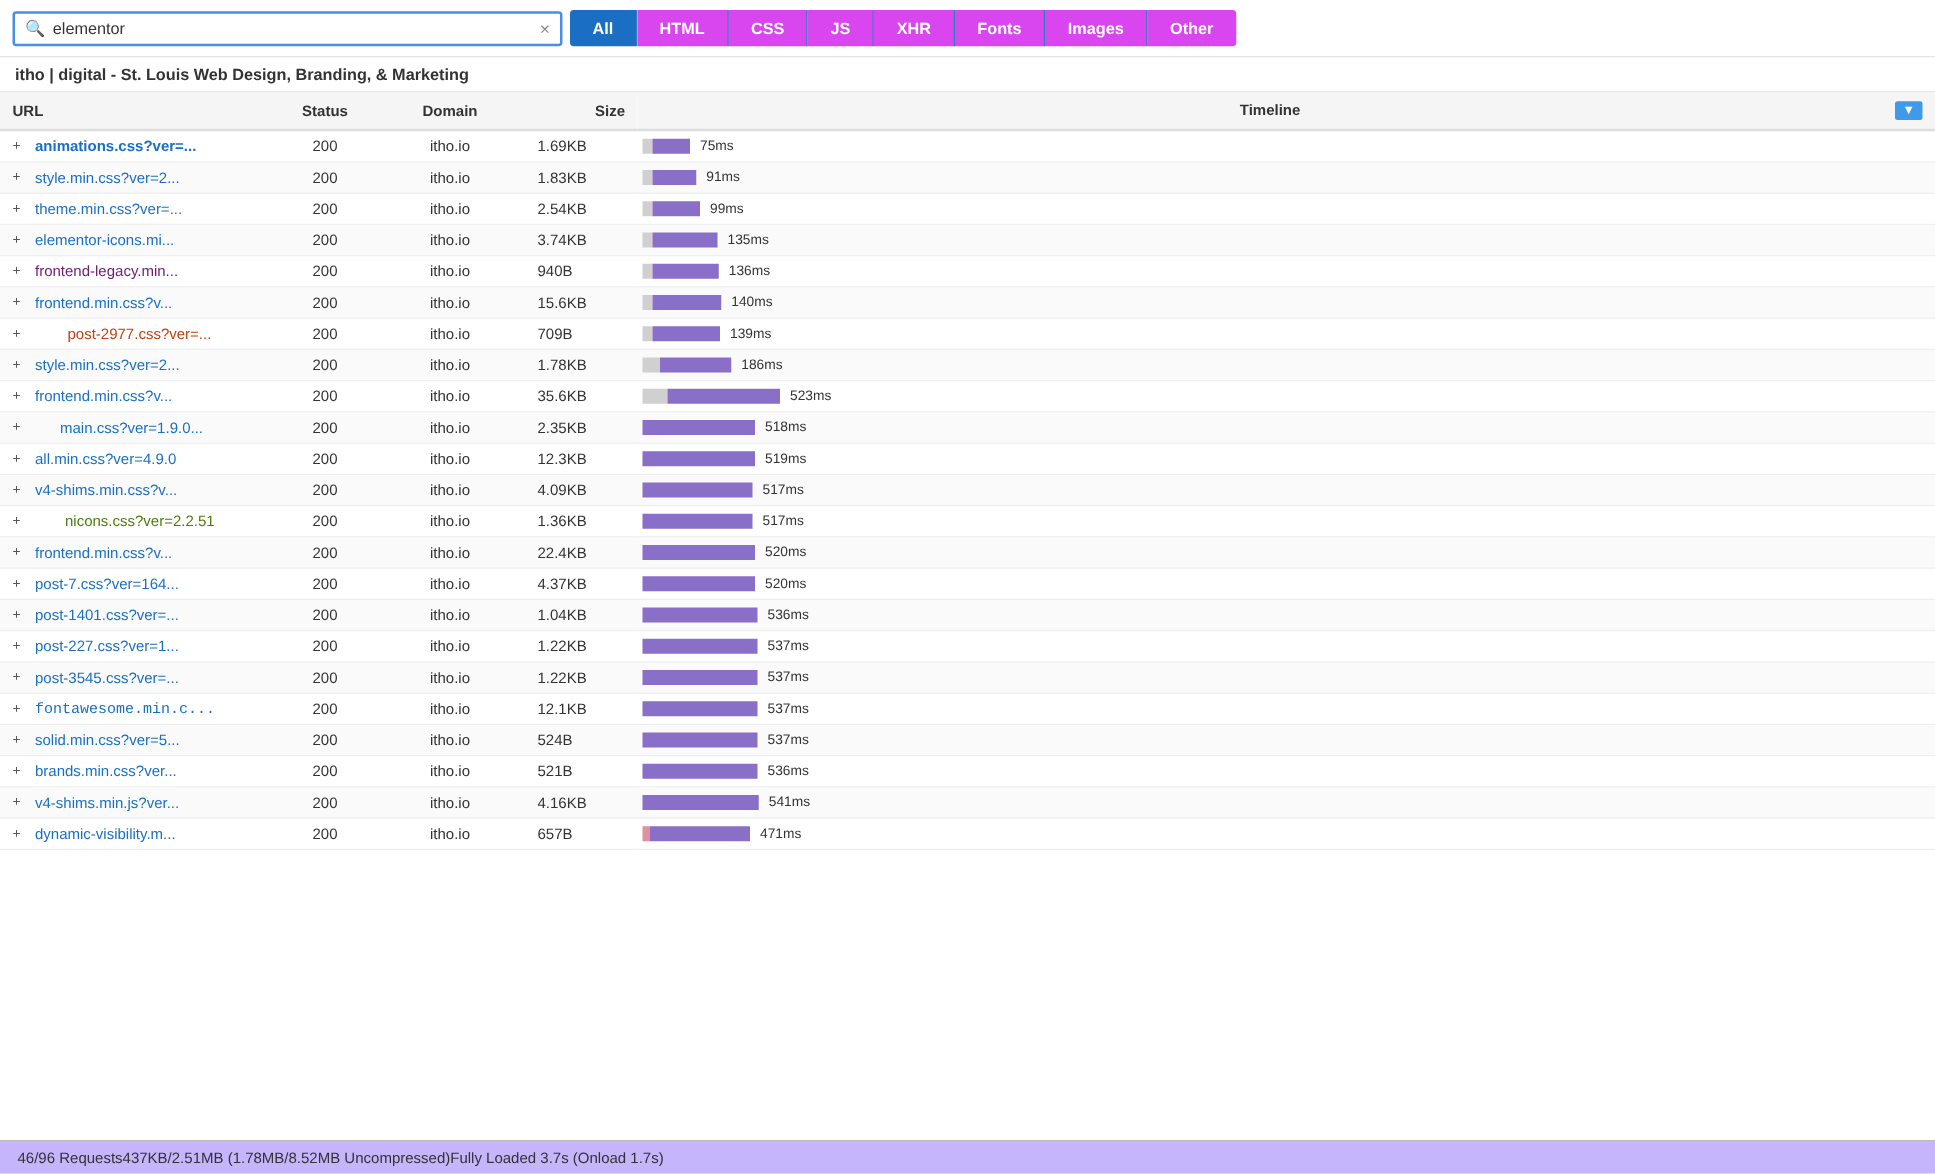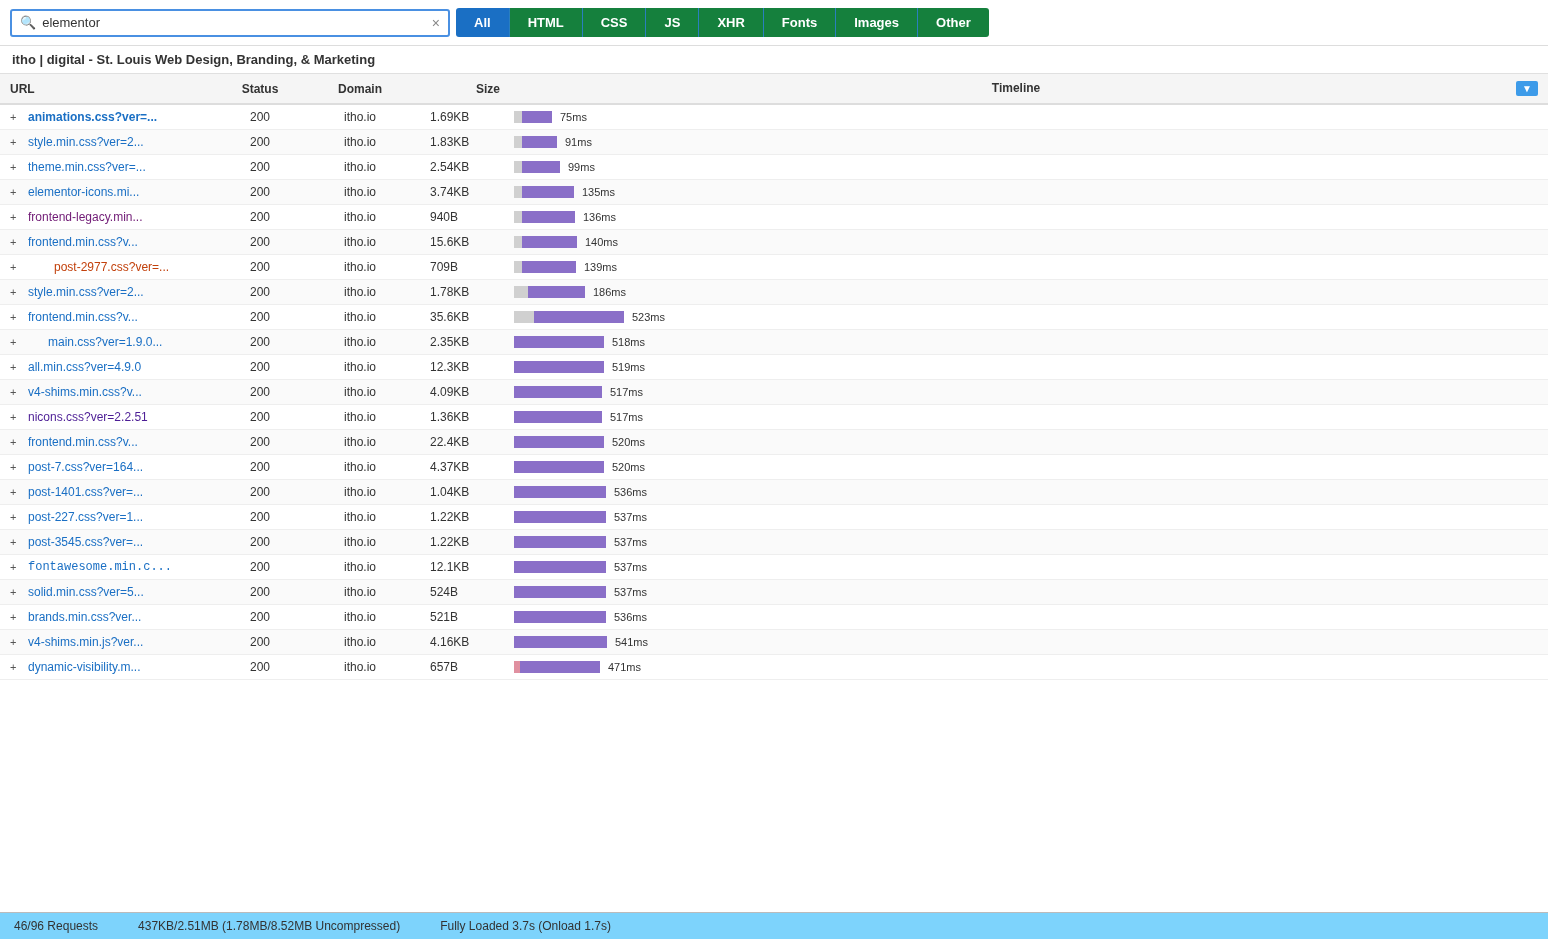--- a/index.html
+++ b/index.html
@@ -57,21 +57,21 @@
       margin-left: auto;
     }
 
     .filter-tabs {
       display: flex;
       gap: 0;
     }
 
     .filter-tab {
       padding: 7px 18px;
-      background: #15803d;
+      background: #d946ef;
       color: #fff;
       border: none;
       cursor: pointer;
       font-size: 13px;
       font-weight: bold;
       border-right: 1px solid #2a7fbf;
     }
 
     .filter-tab:first-child {
       border-radius: 3px 0 0 3px;
@@ -203,26 +203,25 @@
     }
 
     .timeline-label {
       font-size: 11px;
       color: #333;
       margin-left: 4px;
     }
 
     
     .status-bar {
-      background: #7dd3fc;
+      background: #c4b5fd;
       padding: 6px 14px;
       font-size: 12px;
       color: #333;
       display: flex;
-      gap: 40px;
       flex-shrink: 0;
       border-top: 1px solid #bbb;
     }
 
     
     .timeline-arrow {
       float: right;
       background: #3d9be9;
       color: #fff;
       padding: 2px 6px;
@@ -506,21 +505,21 @@
       <span class="bar-recv" style="width:88px;"></span>
     </div>
               <span class="timeline-label">517ms</span>
             </div>
           </td>
         </tr>
         <tr>
           <td>
     <div class="url-cell">
       <span class="expand-btn">+</span>
-      <span class="url-text" style="color:#4c1d95; cursor:pointer;">nicons.css?ver=2.2.51</span>
+      <span class="url-text" style="color:#4d7c0f; cursor:pointer;margin-left:24px;">nicons.css?ver=2.2.51</span>
     </div>
           </td>
           <td class="status-col">200</td>
           <td class="domain-col">itho.io</td>
           <td class="size-col">1.36KB</td>
           <td class="timeline-col">
             <div class="timeline-cell">
               <div class="timeline-bar-wrap">
 
       <span class="bar-recv" style="width:88px;"></span>

